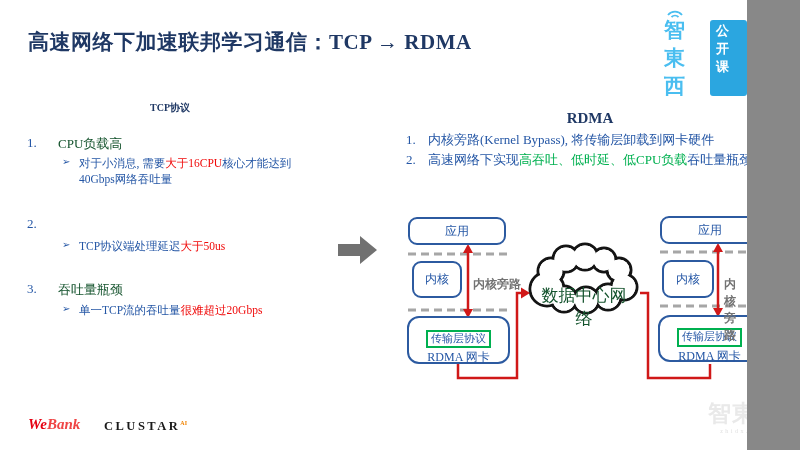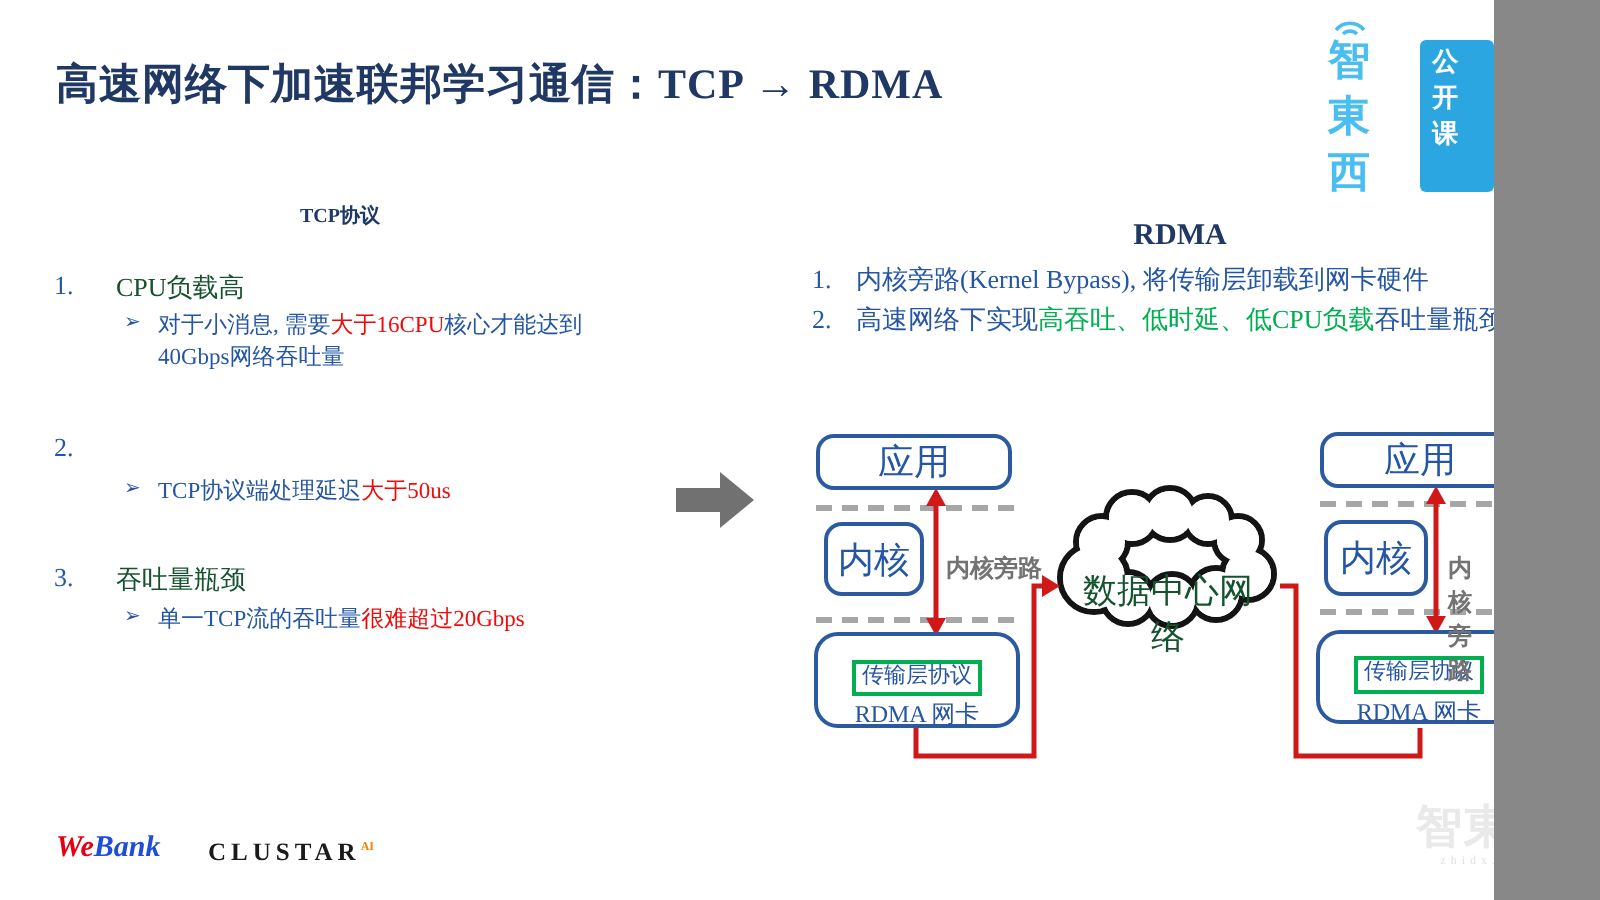--- a/index.html
+++ b/index.html
@@ -29,31 +29,31 @@
   .red { color:#F00A0A; }
   .green-t { color:#00B050; }
   
   .rdma-item { position:absolute; left:406px; width:374px; display:flex;
                font-size:13px; line-height:1.45; color:#2456A5; }
   .rdma-item .n { width:22px; flex:none; }
   
   svg.overlay { position:absolute; left:0; top:0; z-index:1; pointer-events:none; }
   .dbox { position:absolute; z-index:2; border:2.5px solid #2C5AA0; border-radius:9px;
           background:#fff; color:#2456A5; display:flex; align-items:center;
-          justify-content:center; font-size:18px; }
+          justify-content:center; font-size:12px; }
   .dbox.stackbot { border-radius:12px; flex-direction:column; font-size:12px; padding-top:16px; }
   .tproto { border:2px solid #00B050; padding:0 3px 1px; font-size:11px; line-height:1.2;
             margin-bottom:1px; }
   .bypass { position:absolute; z-index:3; color:#737373; font-weight:bold; font-size:12px; }
   .cloud-label { position:absolute; z-index:3; width:100px; text-align:center;
                  font-size:17px; color:#14532d; }
   
   .webank { position:absolute; left:28px; top:416px; font-size:15px; font-weight:bold;
             font-style:italic; }
-  .webank .we { color:#E60012; } .webank .bank { color:#1d4ed8; }
+  .webank .we { color:#E60012; } .webank .bank { color:#ef4444; }
   .clustar { position:absolute; left:104px; top:419px; font-size:12.5px; font-weight:bold;
              color:#1A1A1A; letter-spacing:2.5px; }
   .clustar sup { font-size:6px; color:#F08300; letter-spacing:0; }
   .wm { position:absolute; left:692px; top:398px; width:104px; text-align:center; z-index:0; }
   .wm-text { font-size:23px; font-weight:bold; color:#E9E9E9; letter-spacing:1px; }
   .wm-domain { font-size:6px; letter-spacing:2.5px; color:#E0E0E0; margin-top:-1px; }
   .wm-page { position:absolute; left:771px; top:413px; z-index:1; color:#C0504D;
              font-size:11.5px; font-weight:bold;text-align:center; }
 </style>
 </head>

